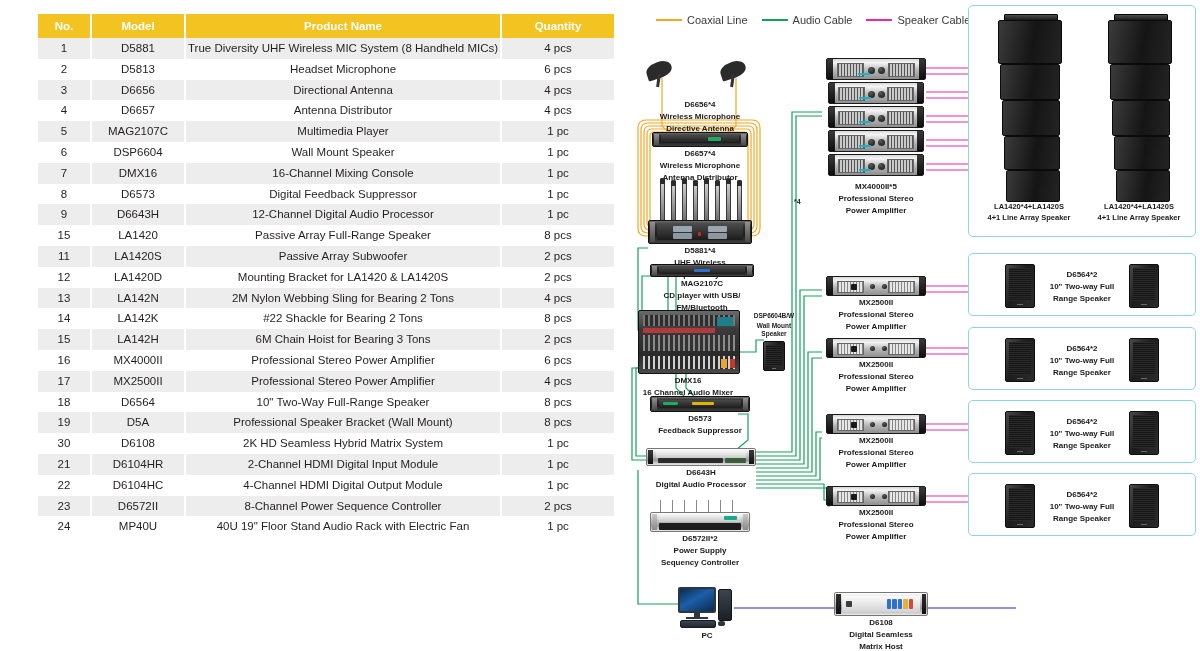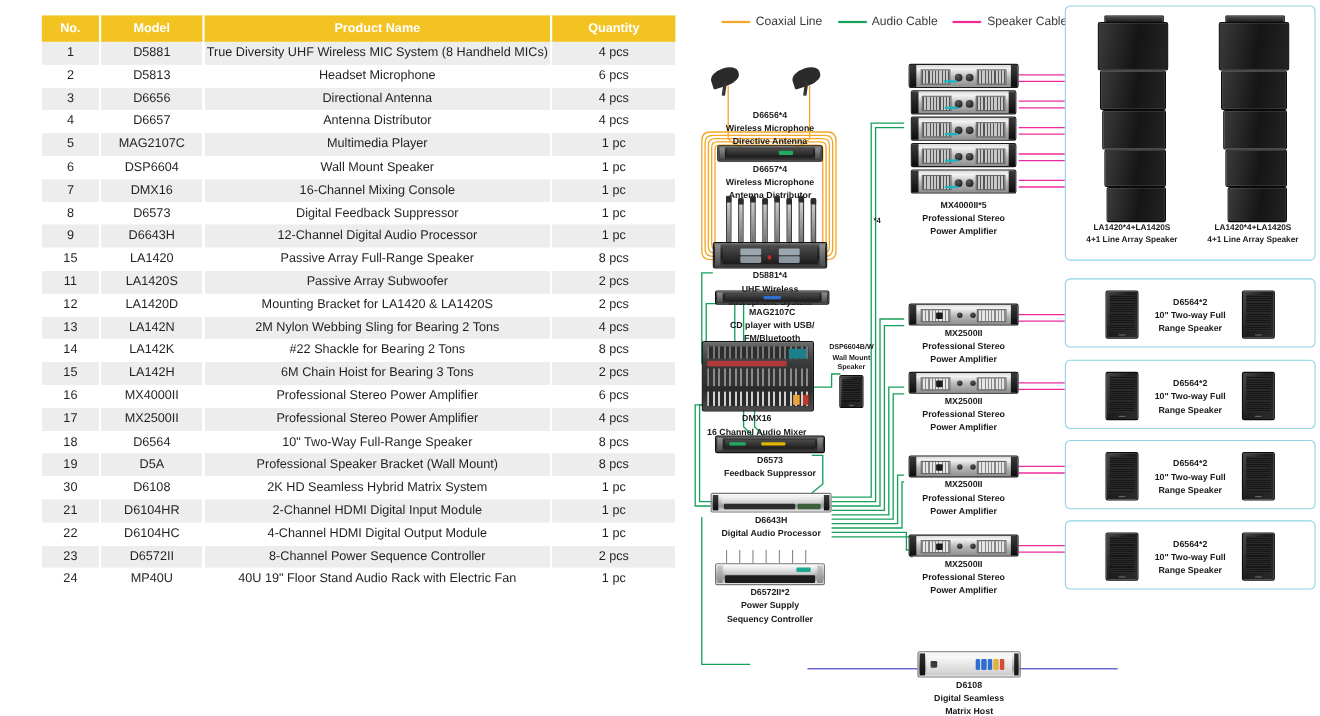--- a/index.html
+++ b/index.html
@@ -744,20 +744,31 @@
           <span class="logo"></span>
         </div>
         <div style="position:absolute;left:80px;right:80px;top:14px;text-align:center;">
           <div class="cap">D6564*2</div>
           <div class="cap">10" Two-way Full</div>
           <div class="cap">Range Speaker</div>
         </div>
       </div>
     </div>
 
+  <div class="node" style="left:60px;top:585px;width:62px;">
+    <div style="position:relative;height:42px;width:62px;">
+      <div class="pc-mon pc-screen" style="left:2px;top:2px;width:38px;height:26px;"></div>
+      <div class="pc-base" style="left:18px;top:28px;width:6px;height:4px;"></div>
+      <div class="pc-base" style="left:10px;top:32px;width:22px;height:2px;"></div>
+      <div class="pc-tower" style="left:42px;top:4px;width:12px;height:30px;"></div>
+      <div class="pc-kb" style="left:4px;top:35px;width:34px;height:6px;"></div>
+      <div style="position:absolute;left:42px;top:36px;width:7px;height:5px;background:#2f3640;border-radius:40%;"></div>
+    </div>
+    <div class="cap" style="margin-top:4px;">PC</div>
+  </div>
 
   <div class="node" style="left:218px;top:592px;width:94px;">
     <div class="rack rack-silver" style="width:94px;height:24px;">
       <div class="ear l" style="background:linear-gradient(#2f2f2f,#101010);"></div>
       <div class="ear r" style="background:linear-gradient(#2f2f2f,#101010);"></div>
       <div class="face" style="top:14%;bottom:14%;background:linear-gradient(#fbfbfb,#d3d3d3);"></div>
       <div class="led" style="left:56%;width:5%;top:28%;height:44%;background:#2f6fd0;"></div>
       <div class="led" style="left:62%;width:5%;top:28%;height:44%;background:#2f6fd0;"></div>
       <div class="led" style="left:68%;width:5%;top:28%;height:44%;background:#2f6fd0;"></div>
       <div class="led" style="left:74%;width:5%;top:28%;height:44%;background:#e2b23a;"></div>

